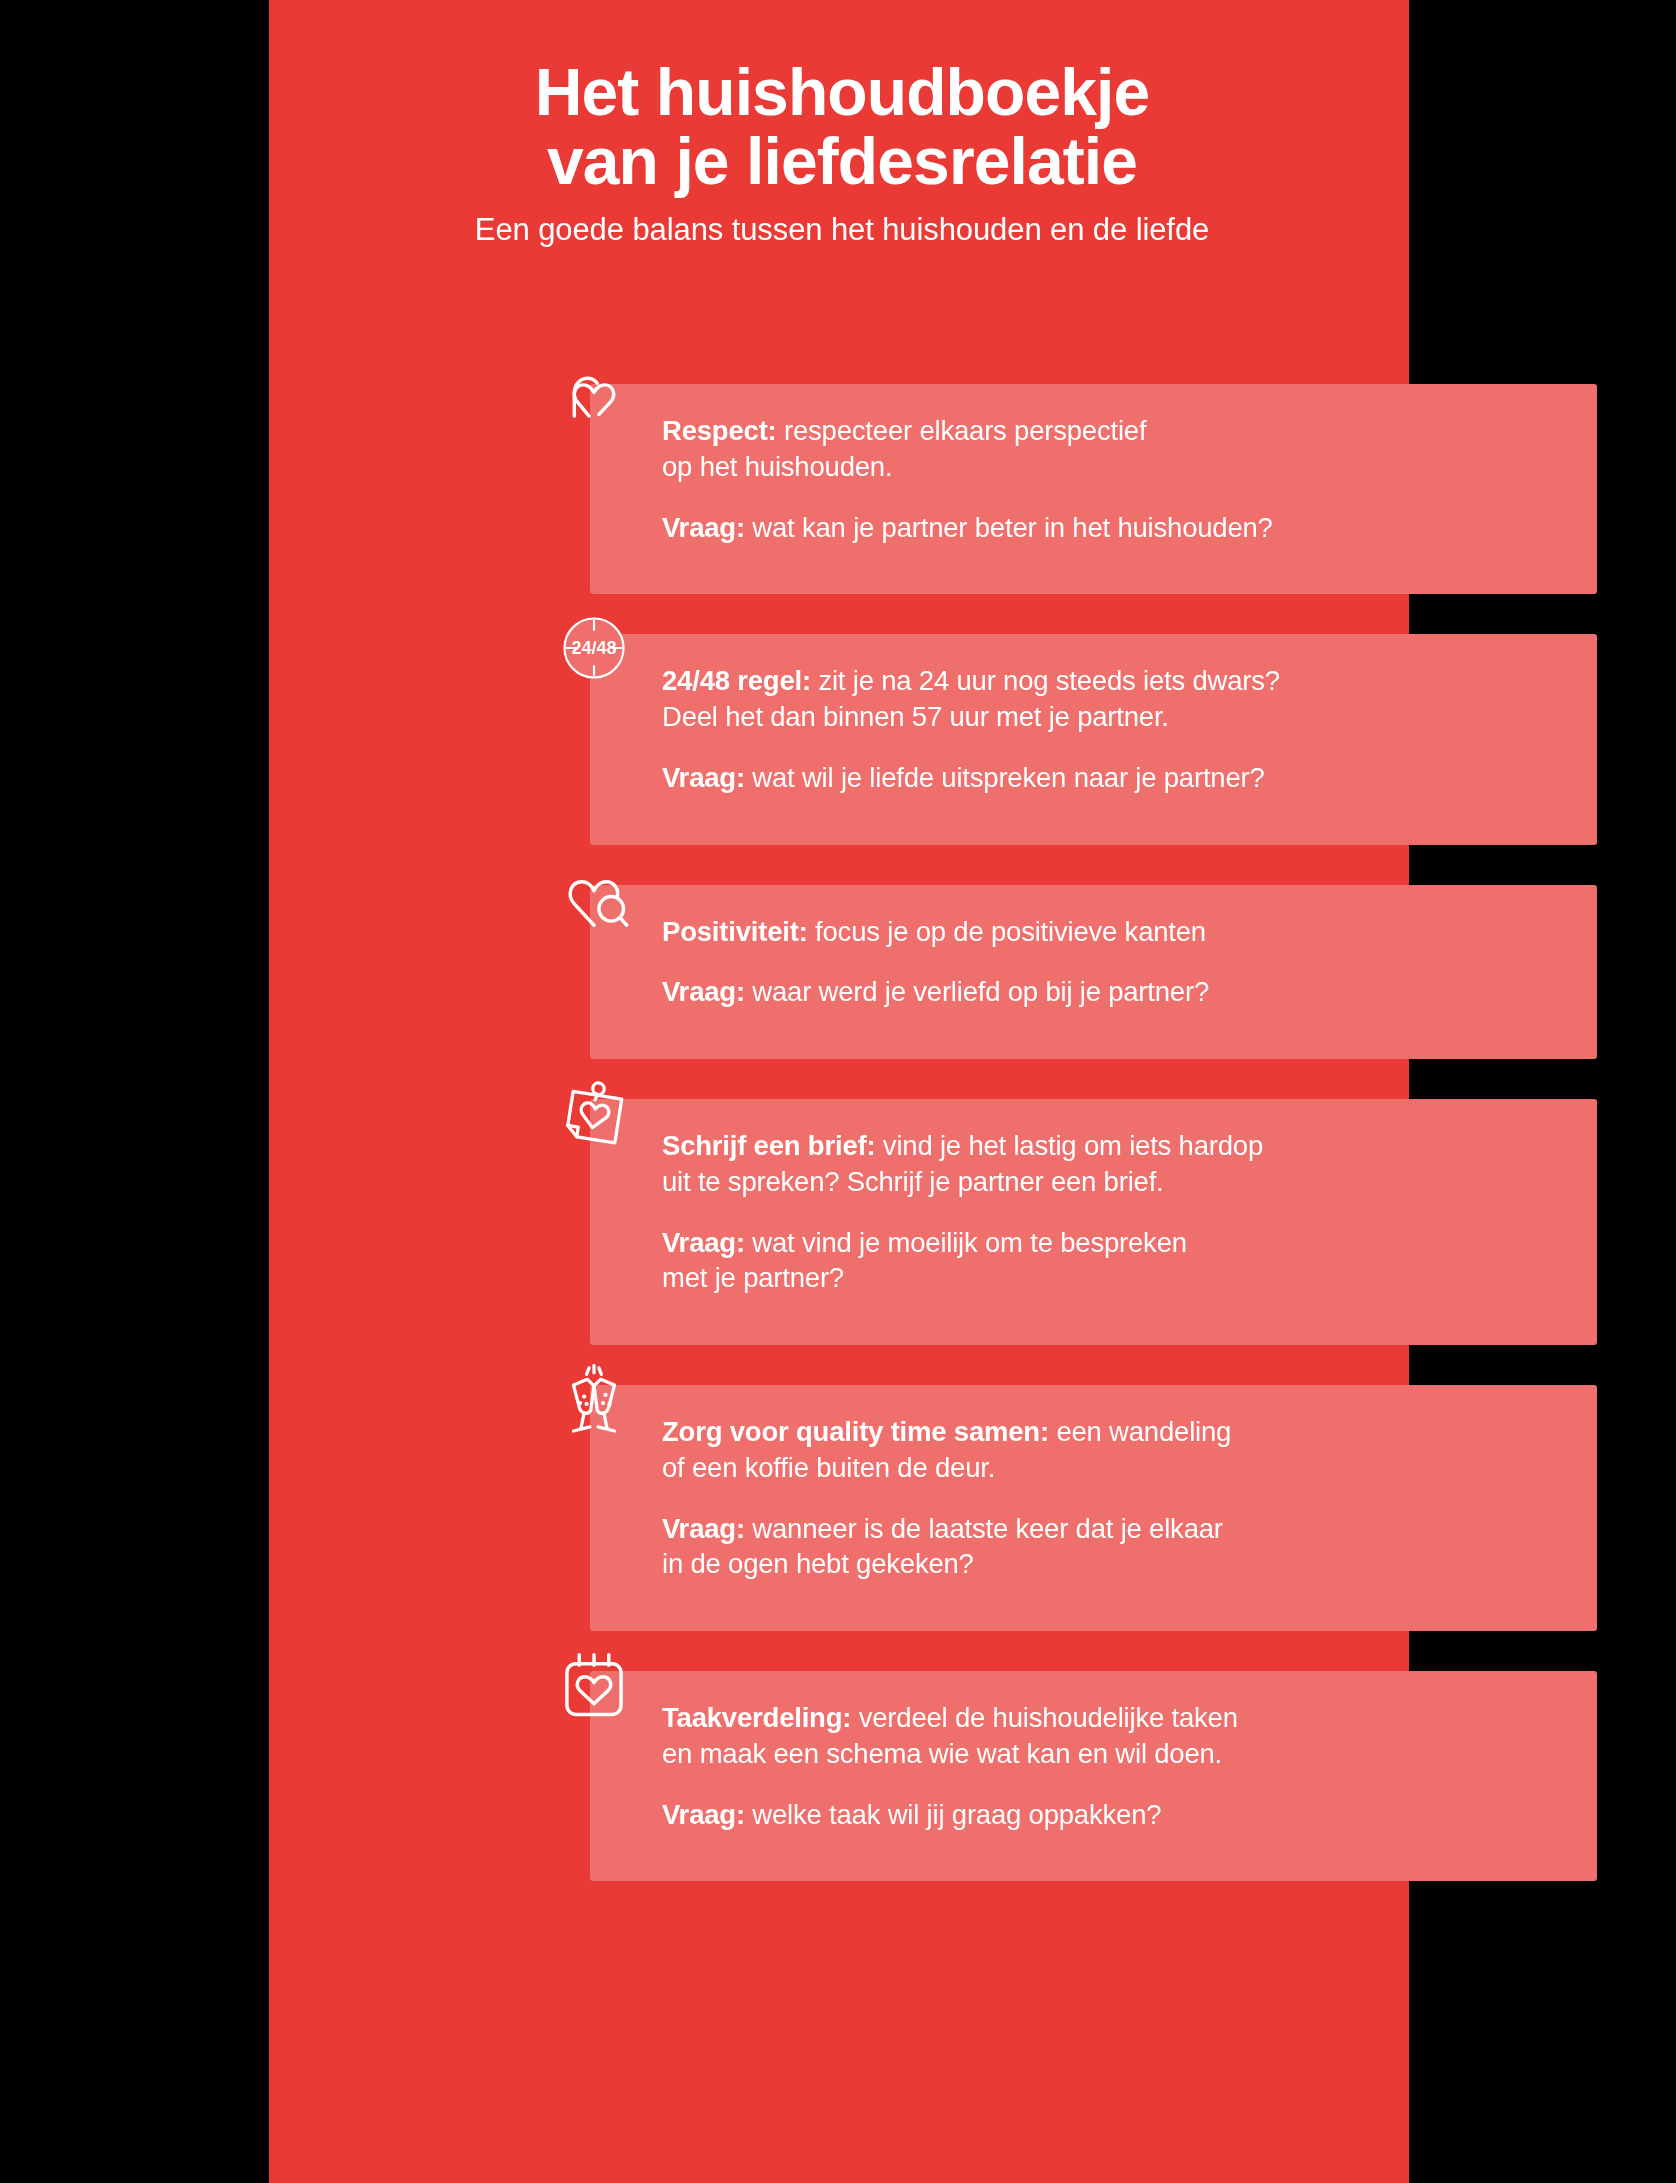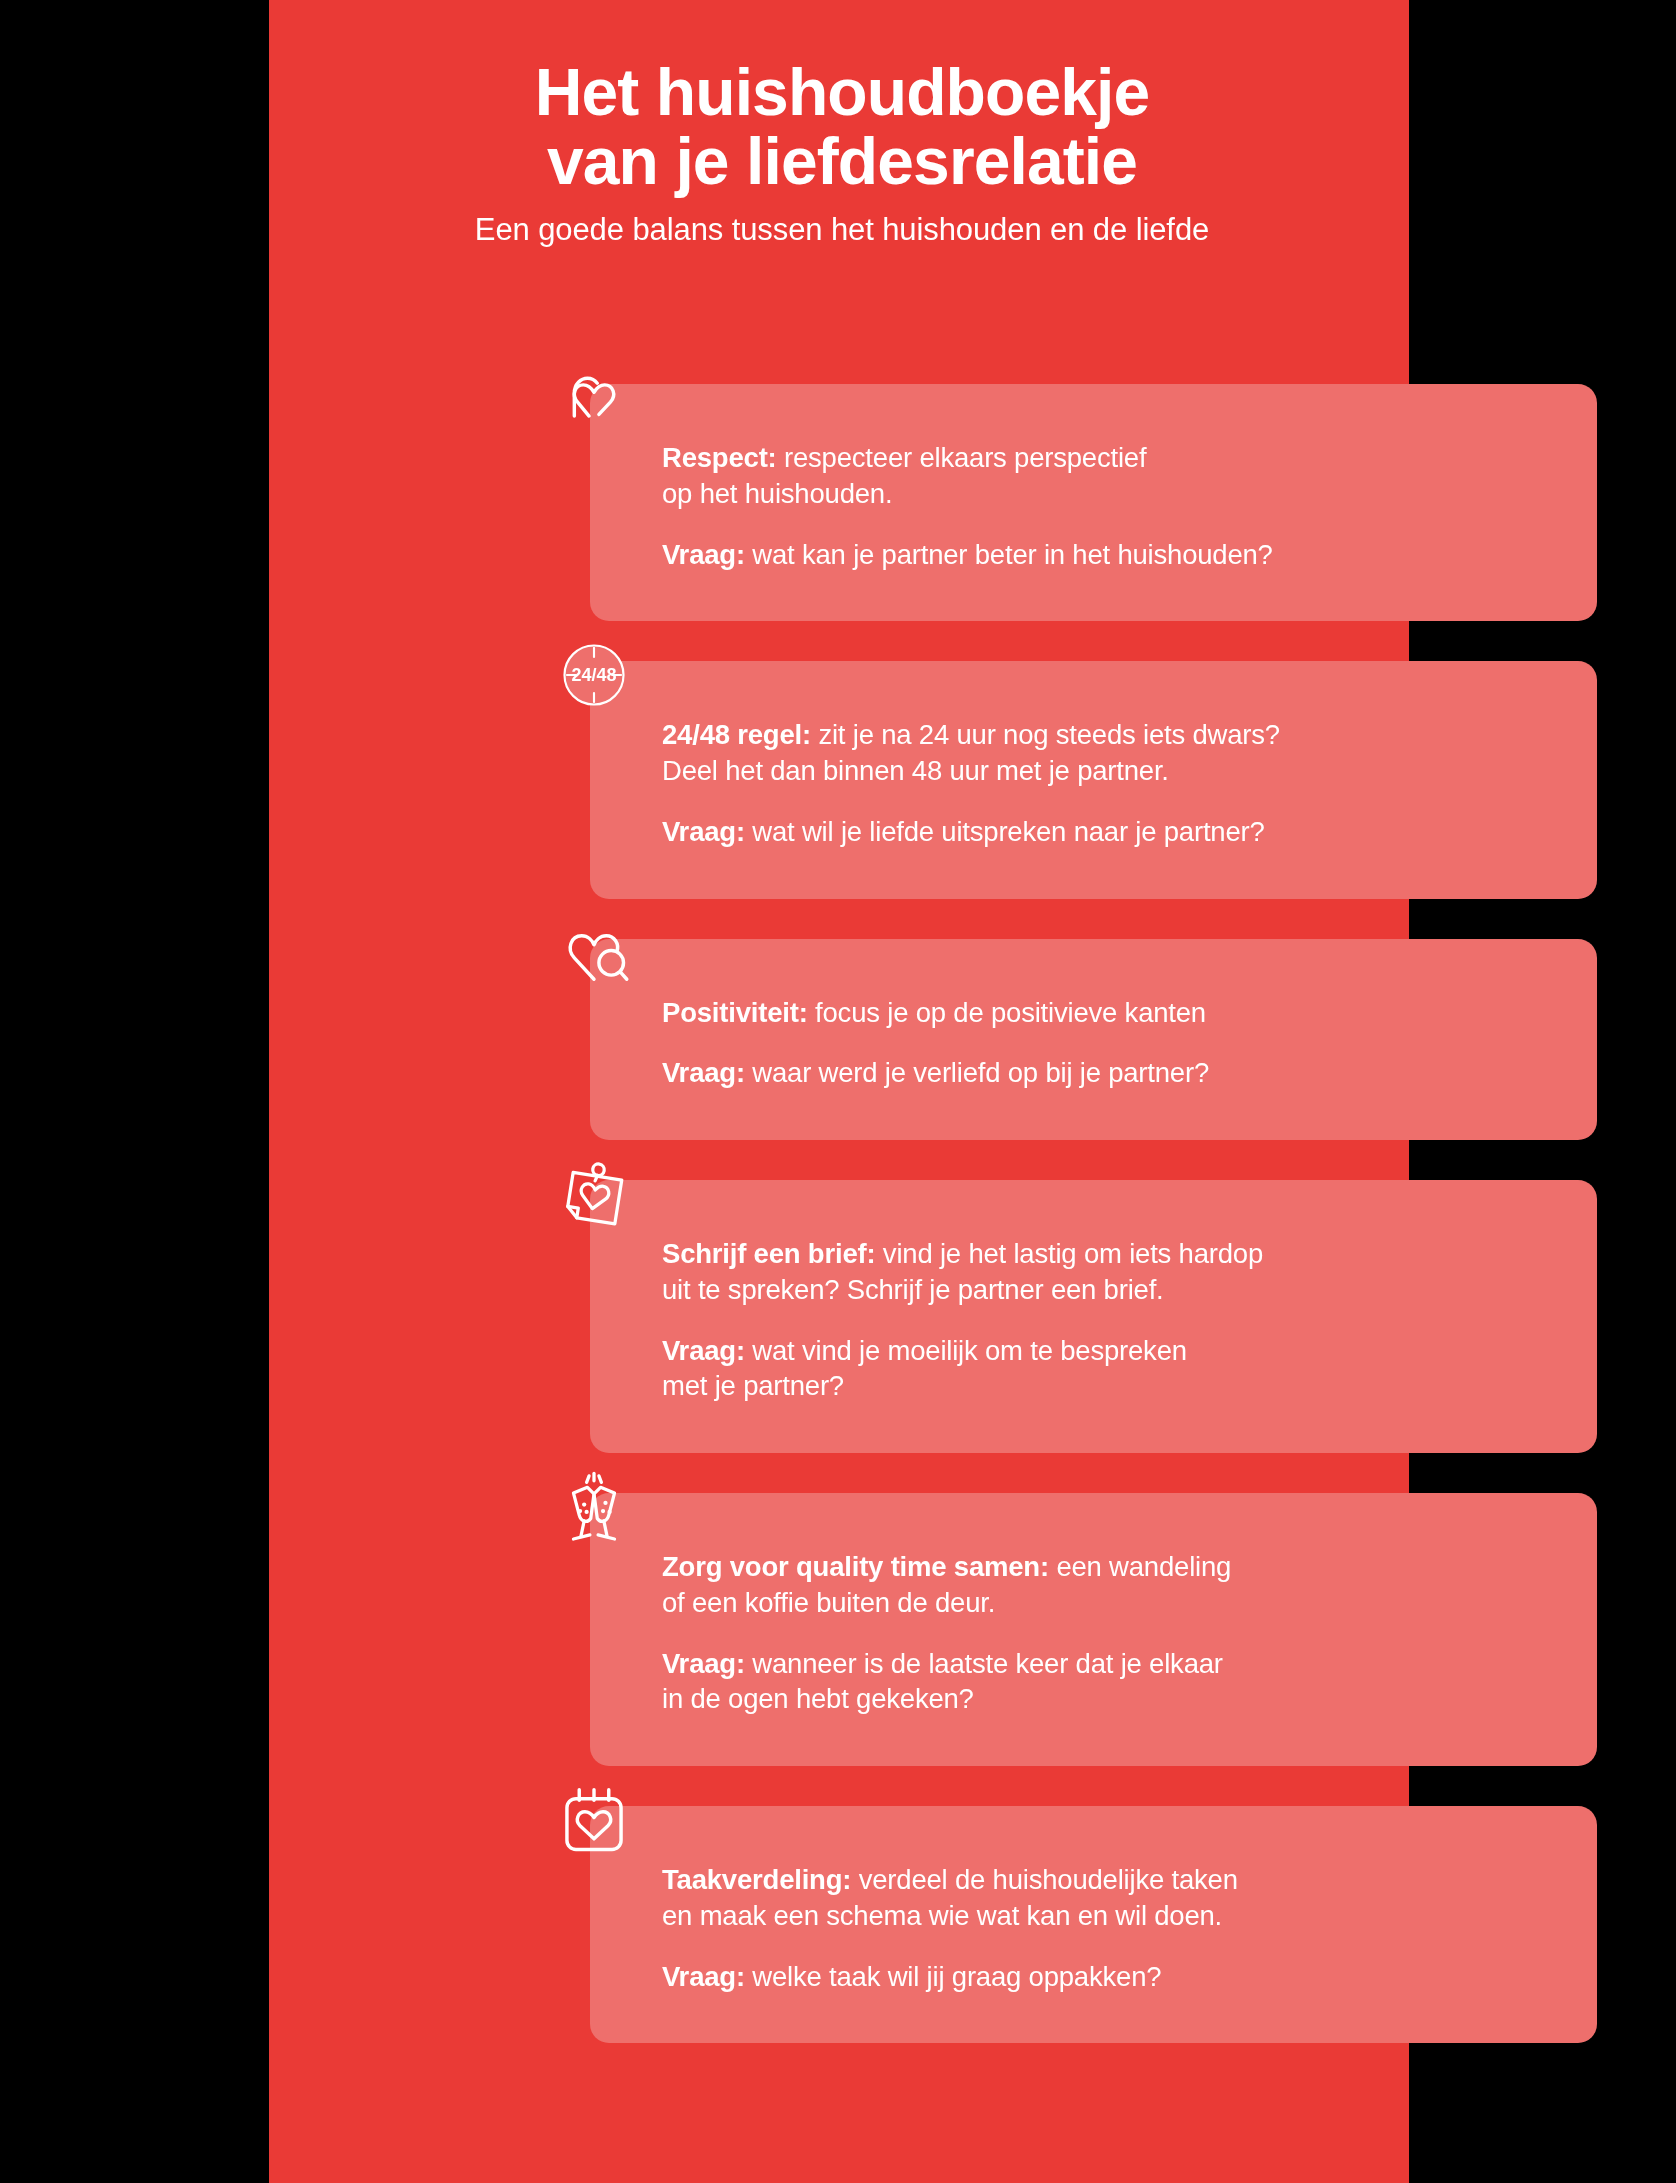--- a/index.html
+++ b/index.html
@@ -45,22 +45,22 @@
   }
 
   
   .cards{
     position:absolute;
     left:321px; top:384px; width:1007px;
   }
   .card{
     position:relative;
     background:#EE6F6C;
-    border-radius:19px;
-    padding:56px 47px 49px 72px;
+    border-radius:3px;
+    padding:29px 47px 49px 72px;
     margin-bottom:40px;
   }
   .card:last-child{margin-bottom:14px;}
 
   .icon{
     position:absolute;
     left:-37px; top:-27px;
     width:82px;height:82px;
     pointer-events:none;
   }
@@ -124,21 +124,21 @@
             <line x1="50" y1="72" x2="50" y2="83"></line>
             <line x1="17" y1="50" x2="28" y2="50"></line>
             <line x1="72" y1="50" x2="83" y2="50"></line>
             <text class="clocktxt" x="50" y="57" text-anchor="middle" stroke="none">24/48</text>
           </svg>
         </div>
         <div class="line">
           <b>24/48 regel:</b>
           <span>zit je na 24 uur nog steeds iets dwars?</span>
         </div>
-        <div class="line">Deel het dan binnen 48 uur met je partner.</div>
+        <div class="line">Deel het dan binnen 57 uur met je partner.</div>
         <div class="qgap"></div>
         <div class="line">
           <b>Vraag:</b>
           <span>wat wil je liefde uitspreken naar je partner?</span>
         </div>
       </div>
 
       <div class="card">
         <div class="icon">
           <svg viewBox="0 0 100 100" fill="none" stroke="#fff" stroke-width="4.2" stroke-linecap="round" stroke-linejoin="round">

